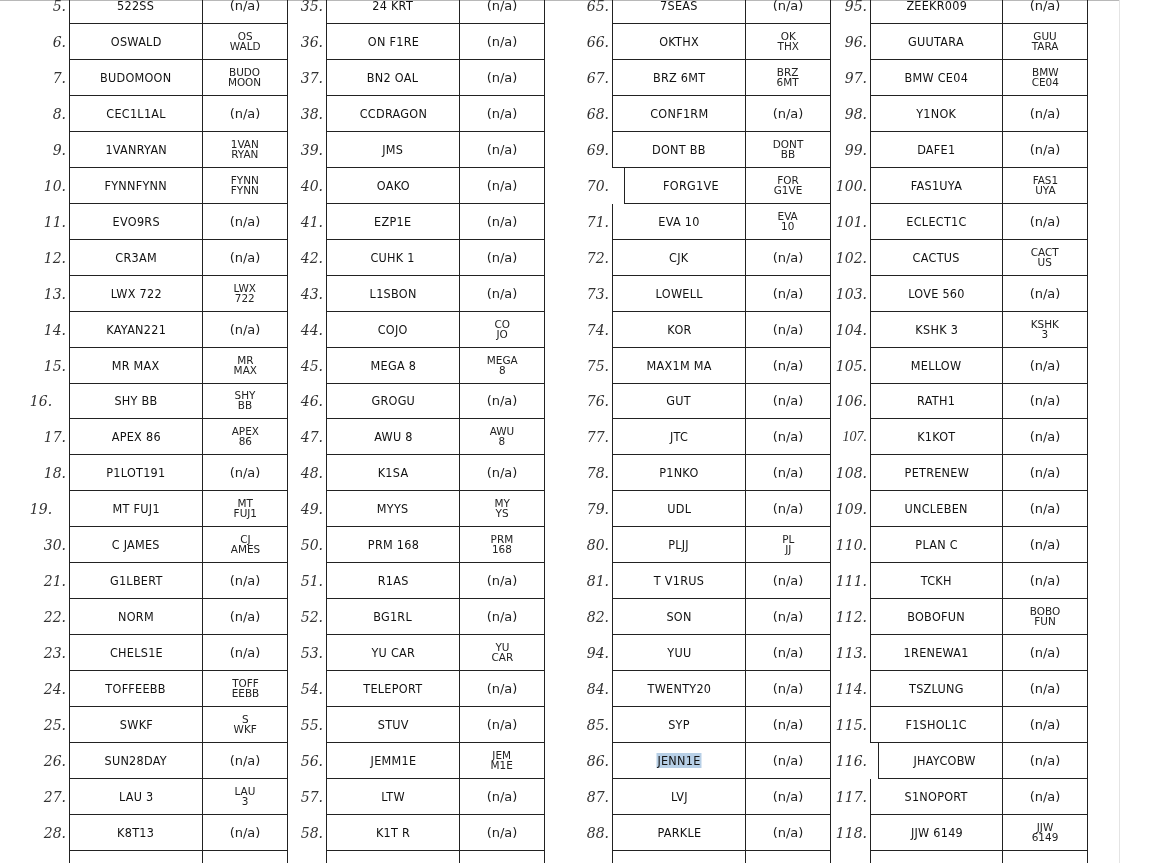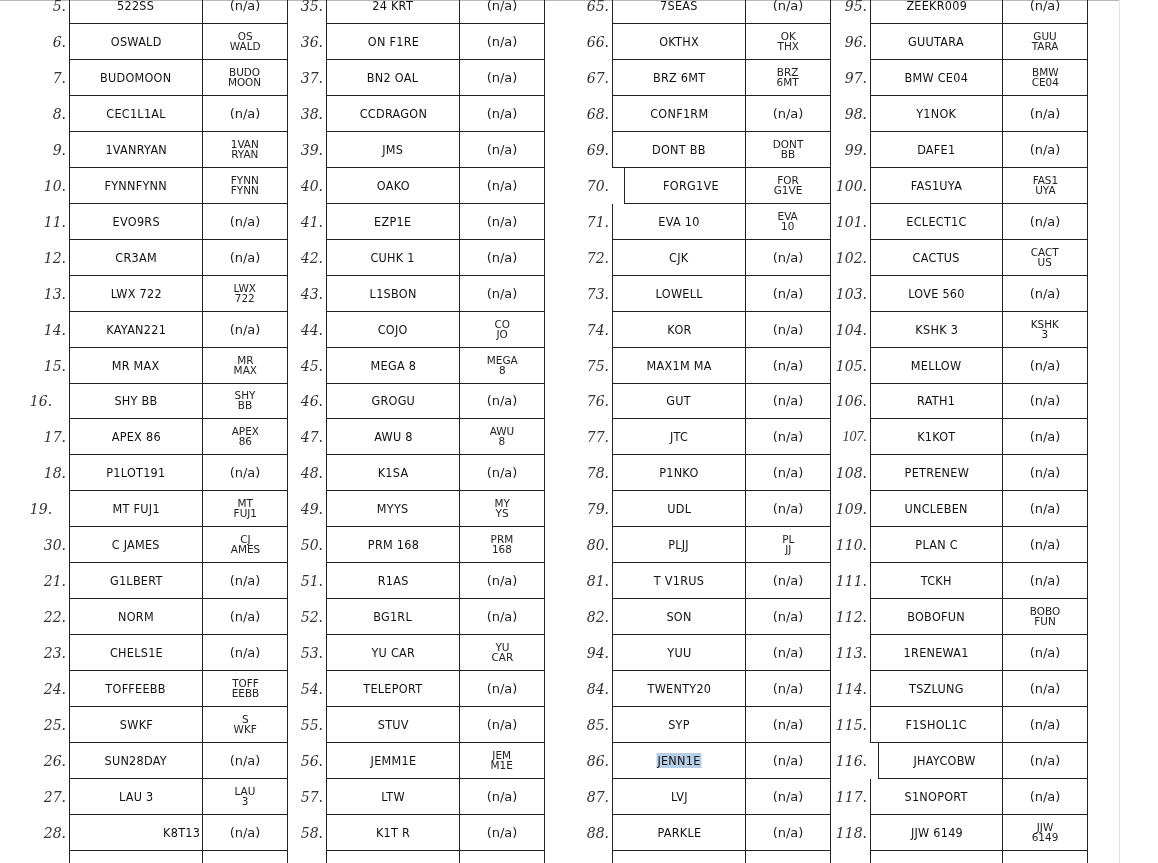--- a/index.html
+++ b/index.html
@@ -255,21 +255,21 @@
         <div class="cell" style="left: 69px; width: 133px;">
           <span class="name">LAU 3</span>
         </div>
         <div class="cell last" style="left: 202px; width: 86px;">
           <span class="short split">LAU
 3</span>
         </div>
       </div>
       <div class="row" style="top: 815px;">
         <div class="num" style="left: 16px; width: 50px;">28.</div>
-        <div class="cell" style="left: 69px; width: 133px; justify-content: flex-end;">
+        <div class="cell" style="left: 69px; width: 133px;">
           <span class="name">K8T13</span>
         </div>
         <div class="cell last" style="left: 202px; width: 86px;">
           <span class="short">(n/a)</span>
         </div>
       </div>
       <div class="row" style="top: 851px;">
         <div class="num" style="left: 16px; width: 50px;">29.</div>
         <div class="cell" style="left: 69px; width: 133px;">
           <span class="name"></span>

